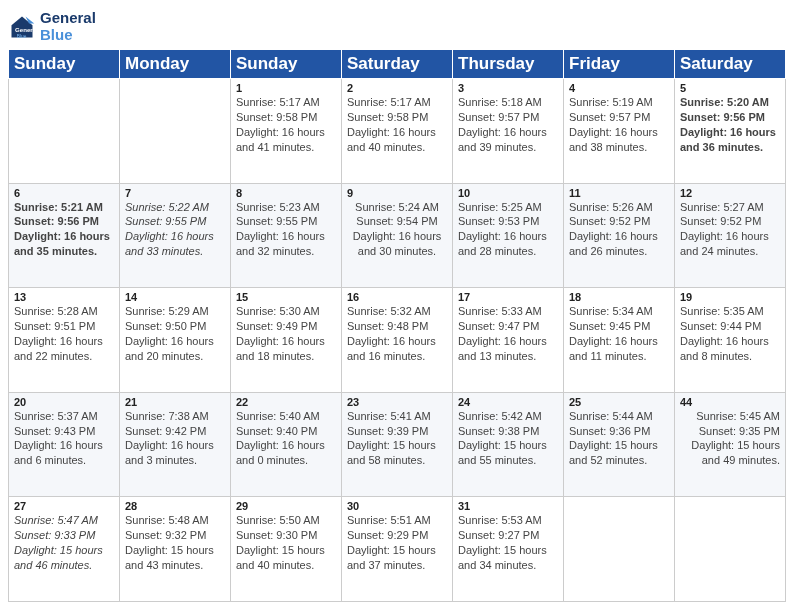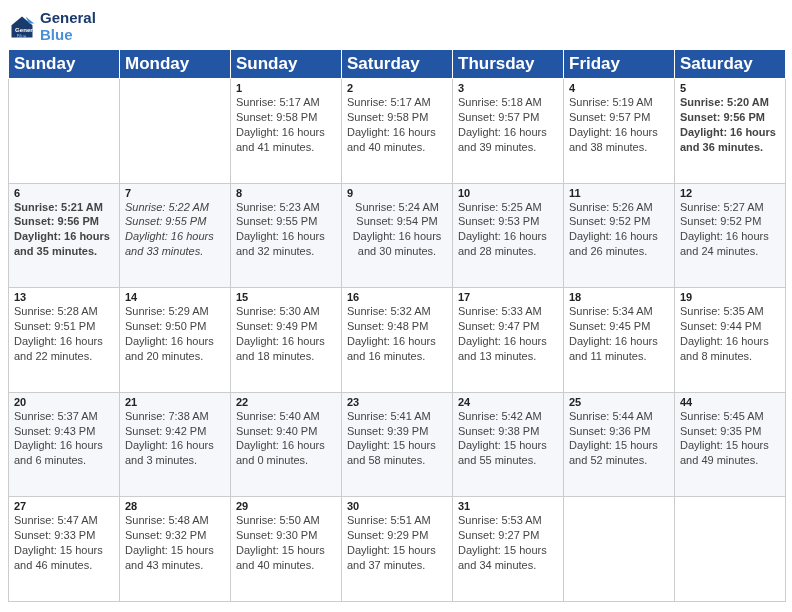--- a/index.html
+++ b/index.html
@@ -290,29 +290,29 @@
 Daylight: 15 hours and 55 minutes.</div>
           </td>
           <td>
             <span class="day-num">25</span>
             <div class="day-detail" style="white-space: pre-line;">Sunrise: 5:44 AM
 Sunset: 9:36 PM
 Daylight: 15 hours and 52 minutes.</div>
           </td>
           <td>
             <span class="day-num">44</span>
-            <div class="day-detail" style="white-space: pre-line;">Sunrise: 5:45 AM
+            <div class="day-detail" style="white-space: pre-line; text-align: right;">Sunrise: 5:45 AM
 Sunset: 9:35 PM
 Daylight: 15 hours and 49 minutes.</div>
           </td>
         </tr>
         <tr>
           <td>
             <span class="day-num">27</span>
-            <div class="day-detail" style="white-space: pre-line;">Sunrise: 5:47 AM
+            <div class="day-detail" style="white-space: pre-line; font-style: italic;">Sunrise: 5:47 AM
 Sunset: 9:33 PM
 Daylight: 15 hours and 46 minutes.</div>
           </td>
           <td>
             <span class="day-num">28</span>
             <div class="day-detail" style="white-space: pre-line;">Sunrise: 5:48 AM
 Sunset: 9:32 PM
 Daylight: 15 hours and 43 minutes.</div>
           </td>
           <td>

